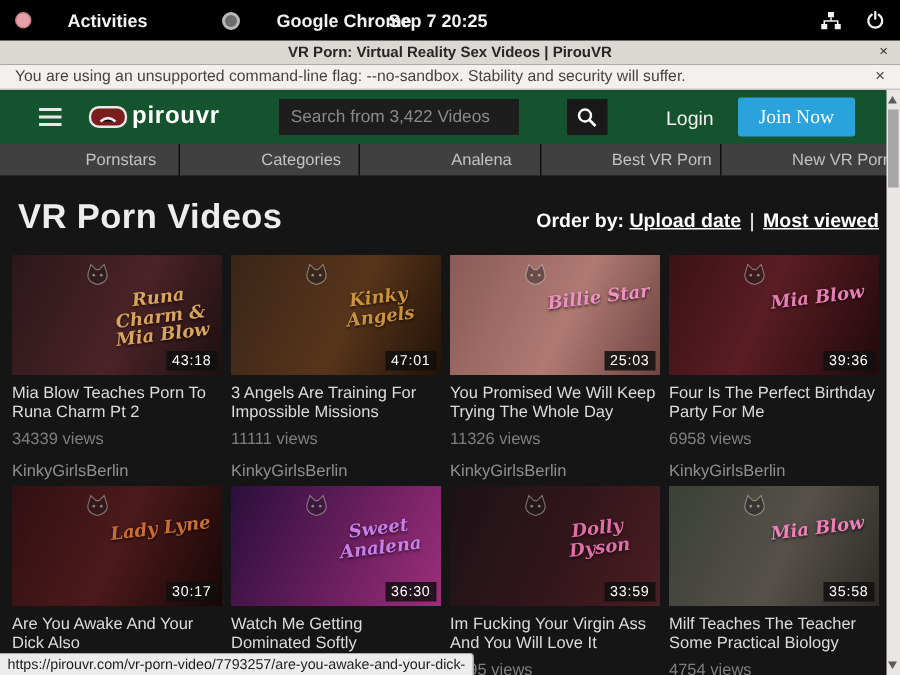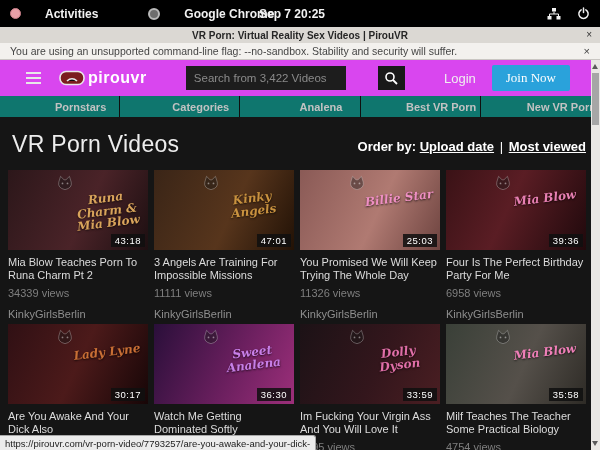--- a/index.html
+++ b/index.html
@@ -23,42 +23,42 @@
 
   
   .infobar { height:17px; background:#f3f1ee; display:flex; align-items:center; padding:0 10px;
              border-bottom:1px solid #c9c6c2;gap:25px; }
   .infobar-text { font-size:10.5px; color:#454545; }
   .infobar-close { margin-left:auto; font-size:11px; color:#444; }
 
   
   .site { position:relative; height:390px; background:#151515; overflow:hidden; }
 
-  .site-header { height:36px; background:#d946ef; display:flex; align-items:center;
+  .site-header { height:36px; background:#14532d; display:flex; align-items:center;
                  padding:0 30px 0 26px; }
   .hamburger { width:15px; display:flex; flex-direction:column; gap:3px; margin-right:18px; cursor:pointer; }
   .hamburger div { height:2px; background:#e8e8e8; }
   .logo { display:flex; align-items:center; gap:3px; }
   .logo-text { color:#fff; font-weight:bold; font-size:16px; letter-spacing:0.5px; }
   .spacer { flex:1; }
   .search-input { width:160px; height:24px; background:#1d1d1d; border:none; color:#bbb;
                   font-size:11.5px; padding:0 8px; outline:none; font-family:"Liberation Sans",sans-serif; }
   .search-input::placeholder { color:#8a8a8a; }
   .search-btn { width:27px; height:24px; background:#191919; border:none; margin-left:32px;
                 display:flex; align-items:center; justify-content:center; cursor:pointer; }
   .login { color:#f0f0f0; font-size:13px; margin-right:16px; cursor:pointer; }
   .join-btn { background:#2aa2db; color:#fff; border:none; font-size:13px; padding:5px 14px;
               border-radius:2px; cursor:pointer; font-family:Liberation Serif, serif; }
 
   .nav { height:21px; display:grid; grid-template-columns:repeat(5,1fr); background:#0f0f0f; gap:1px; }
-  .nav-item { background:#0f766e; color:#c2c2c2; font-size:11px; font-weight:bold;
+  .nav-item { background:#404040; color:#c2c2c2; font-size:11px; font-weight:normal;
               display:flex; align-items:center; justify-content:center; cursor:pointer;padding-left:42px; }
 
   .title-row { display:flex; align-items:flex-end; margin:14px 14px 0 12px; }
-  .page-title { color:#ededed; font-size:23px; font-weight:normal; letter-spacing:0.3px; }
+  .page-title { color:#ededed; font-size:23px; font-weight:bold; letter-spacing:0.3px; }
   .order-by { margin-left:auto; font-size:13px; color:#fff; font-weight:bold; padding-bottom:4px; }
   .order-by a { color:#fff; text-decoration:underline; cursor:pointer; }
   .order-sep { font-weight:normal; padding:0 2px; }
 
   .grid { display:grid; grid-template-columns:repeat(4,1fr); column-gap:6px; row-gap:4px;
           margin:12px 14px 0 8px; }
   .card { width:100%; }
   .thumb { position:relative; height:80px; overflow:hidden; cursor:pointer; }
   .overlay-name { position:absolute; right:6px; top:22px; width:70px; text-align:center;
                   font-family:"DejaVu Serif", serif; font-style:italic; font-weight:bold;

